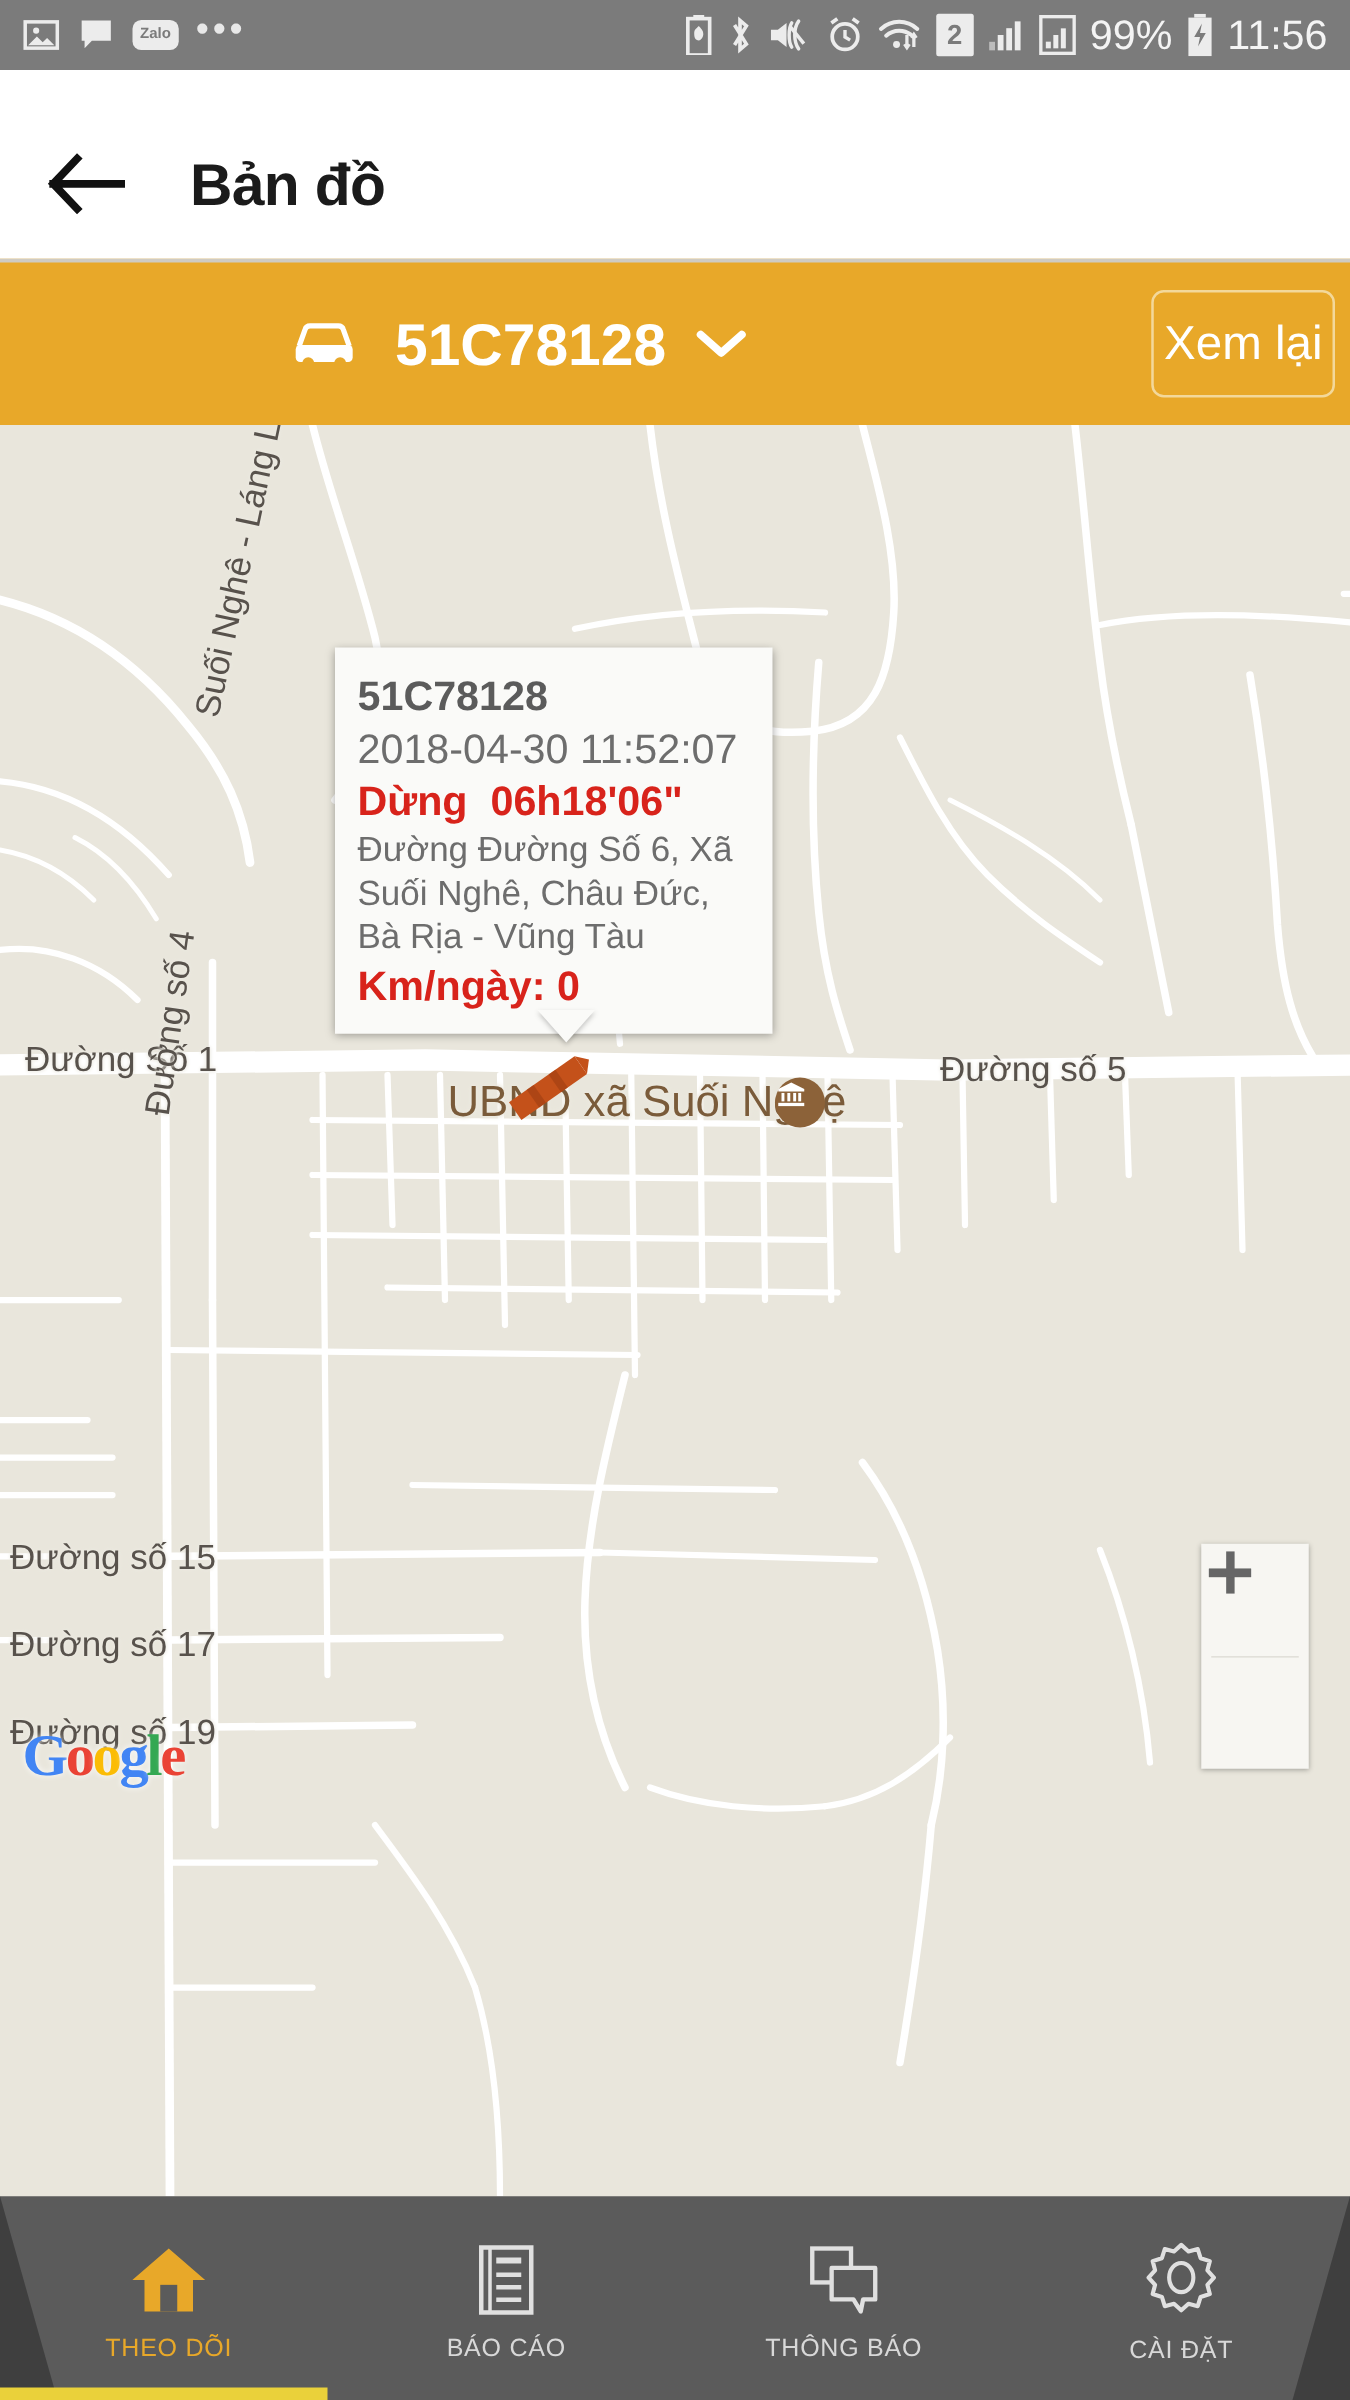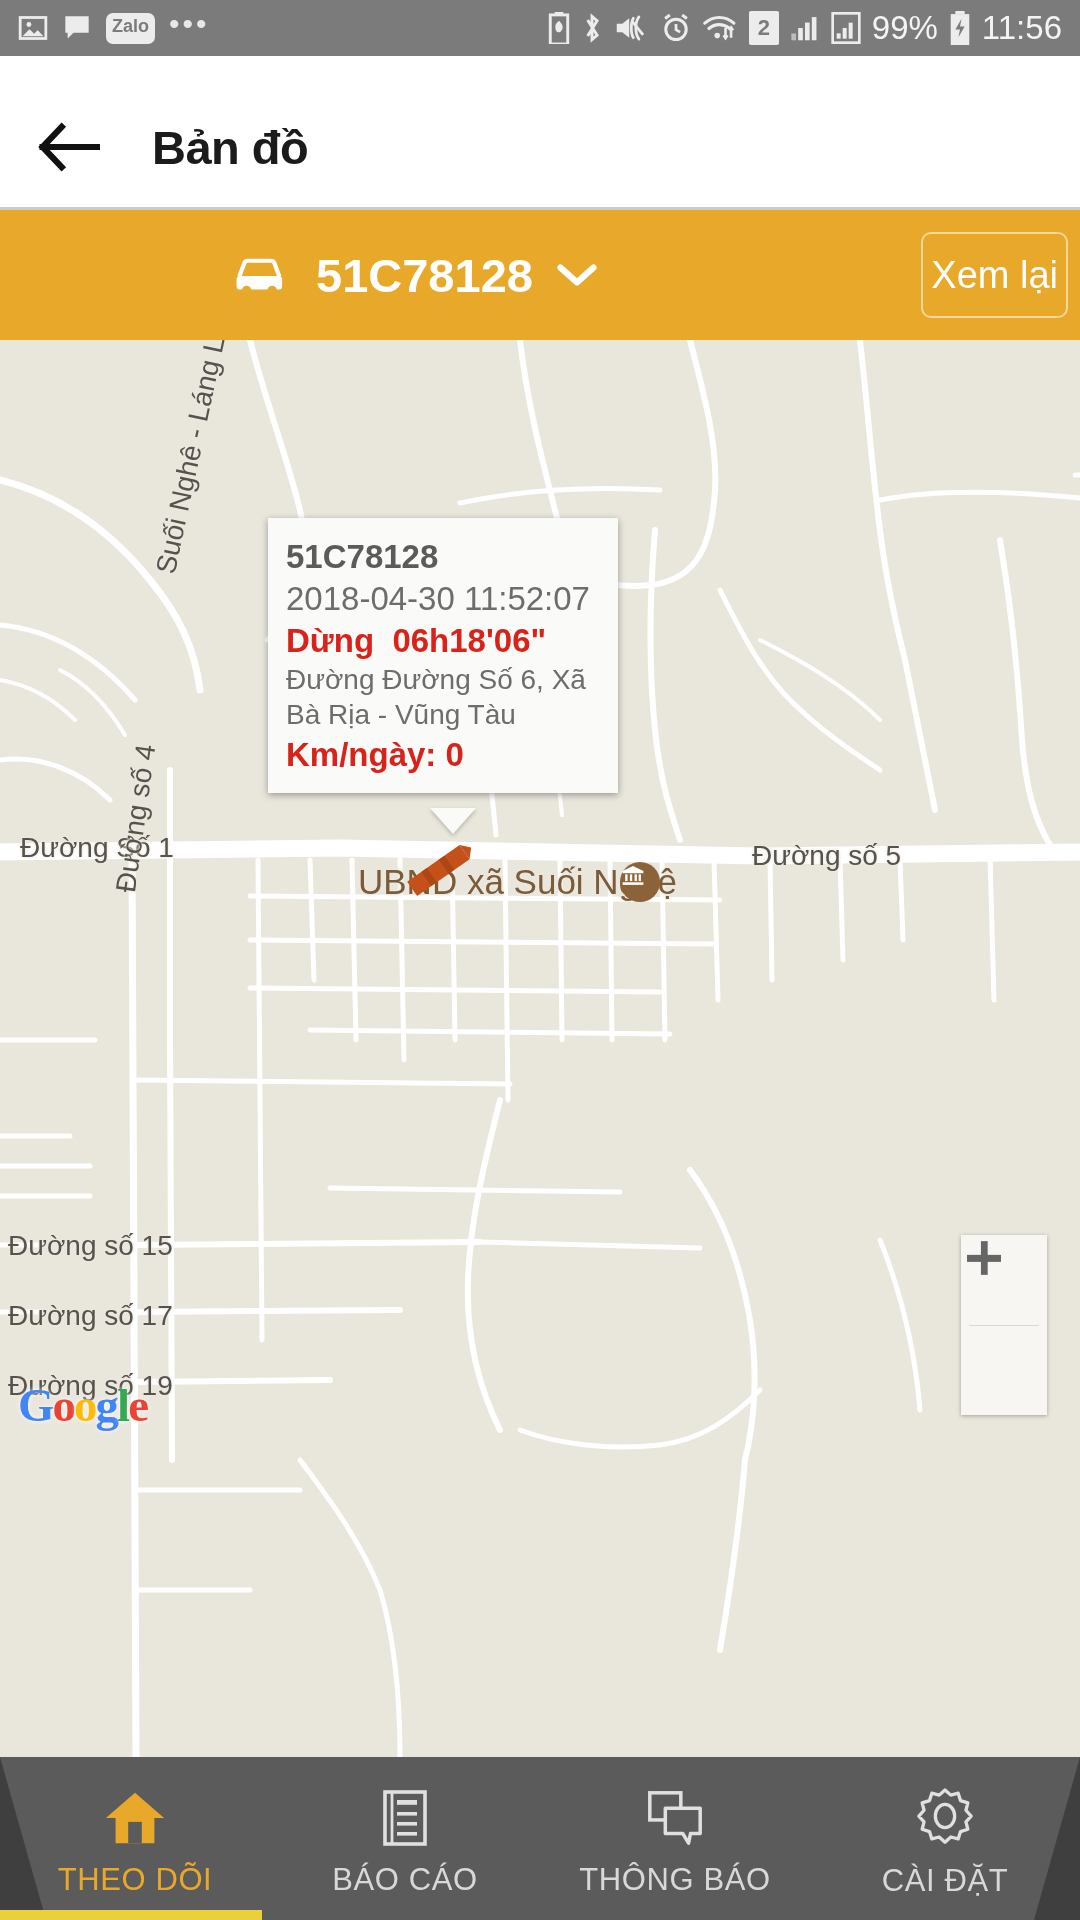--- a/index.html
+++ b/index.html
@@ -21,21 +21,21 @@
   .sb-right{ margin-left:auto; display:flex; align-items:center; gap:11px; }
   .sb-ico{ display:inline-flex; align-items:center; justify-content:center; }
   .sb-dots{ font-size:30px; letter-spacing:3px; line-height:14px; color:#e8e8e8; padding-bottom:8px;}
   .sb-text{ font-size:33px; font-weight:400; color:#f4f4f4; letter-spacing:0px;}
   .sim2{
     width:30px;height:34px;background:#ececec;color:#7b7b7b;
     font-size:22px;font-weight:700;display:flex;align-items:center;justify-content:center;
     border-radius:2px;
   }
   .zalo{
-    background:#ececec;color:#7b7b7b;font-size:18px;font-weight:700;
+    background:#ececec;color:#7b7b7b;font-size:12px;font-weight:700;
     padding:3px 6px 7px 6px;border-radius:7px;
   }
 
   
   .titlebar{
     position:absolute; top:56px; left:0; width:1080px; height:182px;
     background:#ffffff; display:flex; align-items:center;
   }
   .back-btn{ width:108px; margin-left:38px; display:flex; align-items:center; }
   .title-text{
@@ -118,21 +118,21 @@
 
   
   .bottomnav{
     position:absolute; bottom:0; left:0; width:1080px; height:163px;
     background:#5b5b5b; display:flex;
   }
   .navitem{
     flex:1; display:flex; flex-direction:column; align-items:center;
     justify-content:center; gap:14px; padding-top:8px;
   }
-  .navlabel{ font-size:31px; color:#d8d8d8; letter-spacing:.6px;}
+  .navlabel{ font-size:20px; color:#d8d8d8; letter-spacing:.6px;}
   .navitem.active .navlabel{ color:#e8a829; }
   .nav-underline{
     position:absolute; bottom:0; left:0; width:262px; height:10px; background:#ead13a;
   }
   .nav-shadow-l{
     position:absolute; bottom:0; left:0; width:0;height:0;
     border-bottom:163px solid #3f3f3f; border-right:46px solid transparent;
   }
   .nav-shadow-r{
     position:absolute; bottom:0; right:0; width:0;height:0;
@@ -354,20 +354,21 @@
   </svg>
 
   <div class="popup">
     <div class="p-title">51C78128</div>
     <div class="p-time">2018-04-30 11:52:07</div>
     <div class="p-status">
       <span>Dừng</span>&nbsp;
       <span>06h18'06"</span>
     </div>
     <div class="p-addr">Đường Đường  Số 6, Xã</div>
+    <div class="p-addr">Suối Nghê, Châu Đức,</div>
     <div class="p-addr">Bà Rịa - Vũng Tàu</div>
     <div class="p-km">Km/ngày: 0</div>
   </div>
   <div class="popup-tail"></div>
 
   <div class="zoomctl">
     <div class="zbtn">
       <svg width="46" height="46" viewBox="0 0 30 30">
           <rect x="13" y="4" width="4.4" height="22" fill="#666"></rect>
           <rect x="4" y="13" width="22" height="4.4" fill="#666"></rect>

